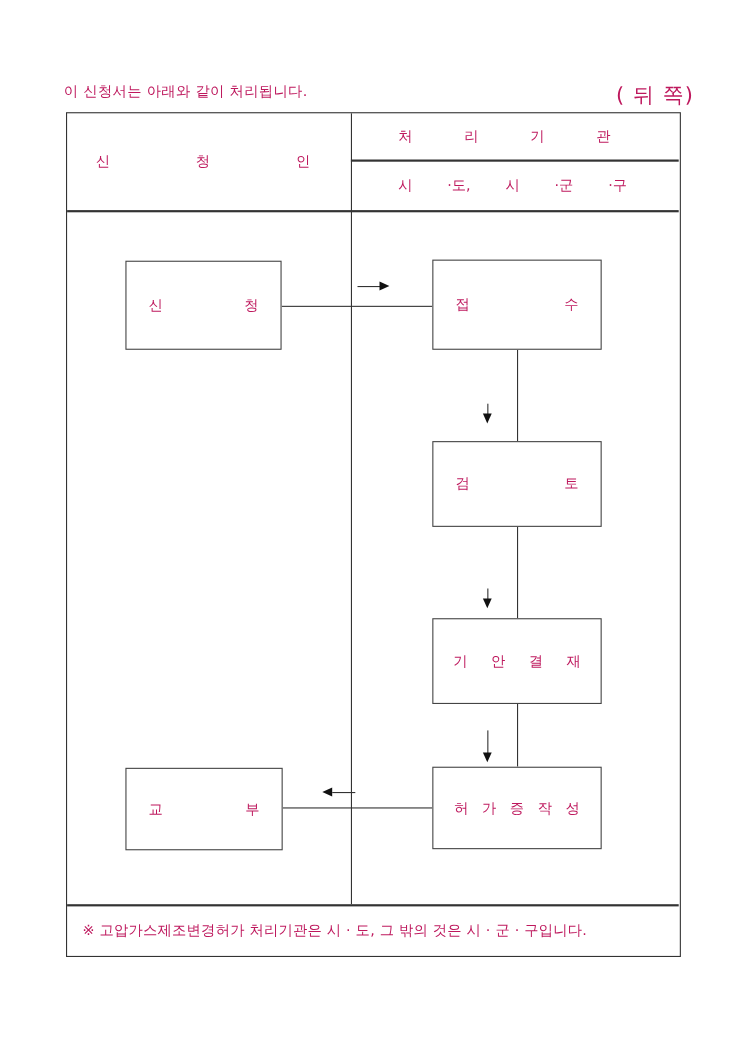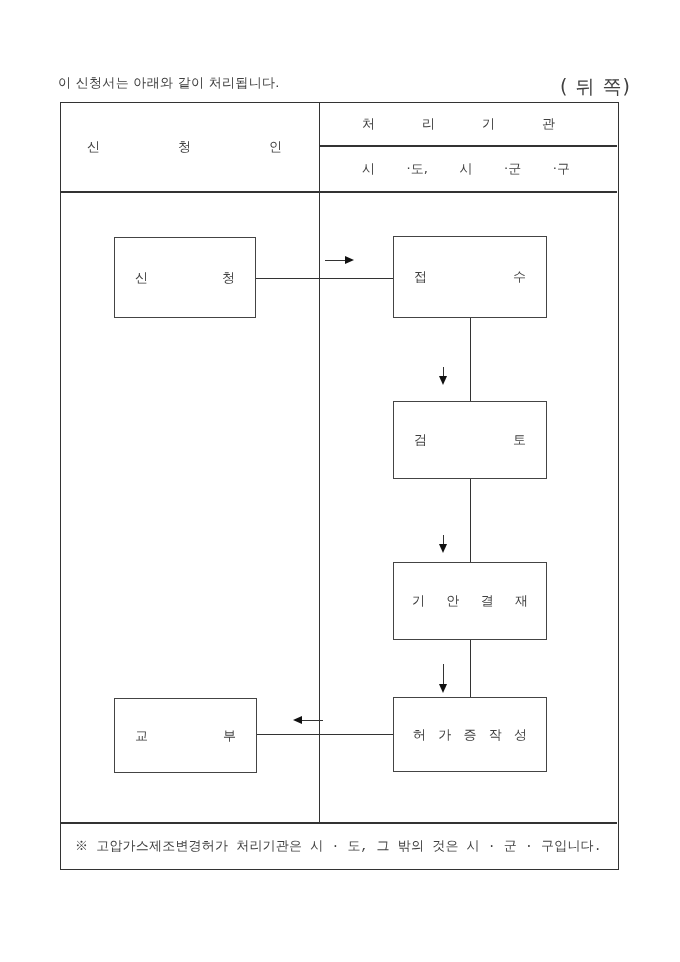--- a/index.html
+++ b/index.html
@@ -1,21 +1,21 @@
 <!DOCTYPE html>
 <html><head>
 <meta charset="utf-8">
 <style>
   html,body{margin:0;padding:0;background:#fff;}
   .page{
     position:relative;
     width:680px;height:962px;
     background:#ffffff;
     font-family:"DejaVu Sans","Liberation Sans",sans-serif;
-    color:#404040;
+    color:#be185d;
     overflow:hidden;
   }
   .intro{
     position:absolute;left:58px;top:74px;
     font-size:13px;letter-spacing:0.3px;white-space:nowrap;
   }
   .side-label{
     position:absolute;top:74px;left:560px;width:58px;
     font-size:19px;letter-spacing:1px;white-space:nowrap;text-align:right;
   }
@@ -51,21 +51,21 @@
   .arrow-stem-h{position:absolute;background:#333;height:1.2px;}
   .arrow-stem-v{position:absolute;background:#333;width:1.2px;}
   .arrow-head{position:absolute;width:0;height:0;}
   .head-right{border-left:9px solid #111;border-top:4.5px solid transparent;border-bottom:4.5px solid transparent;}
   .head-left{border-right:9px solid #111;border-top:4.5px solid transparent;border-bottom:4.5px solid transparent;}
   .head-down{border-top:9px solid #111;border-left:4.5px solid transparent;border-right:4.5px solid transparent;}
   .footnote{
     position:absolute;left:0;top:719px;right:0;bottom:0;
     display:flex;align-items:center;
     padding-left:14px;
-    font-size:13px;letter-spacing:0.2px;white-space:nowrap;font-family:Liberation Mono, monospace;
+    font-size:13px;letter-spacing:0.2px;white-space:nowrap;
   }
 </style>
 </head>
 <body>
 
 <div class="page">
 
   <div class="intro">이 신청서는 아래와 같이 처리됩니다.</div>
   <div class="side-label">( 뒤 쪽)</div>
 

